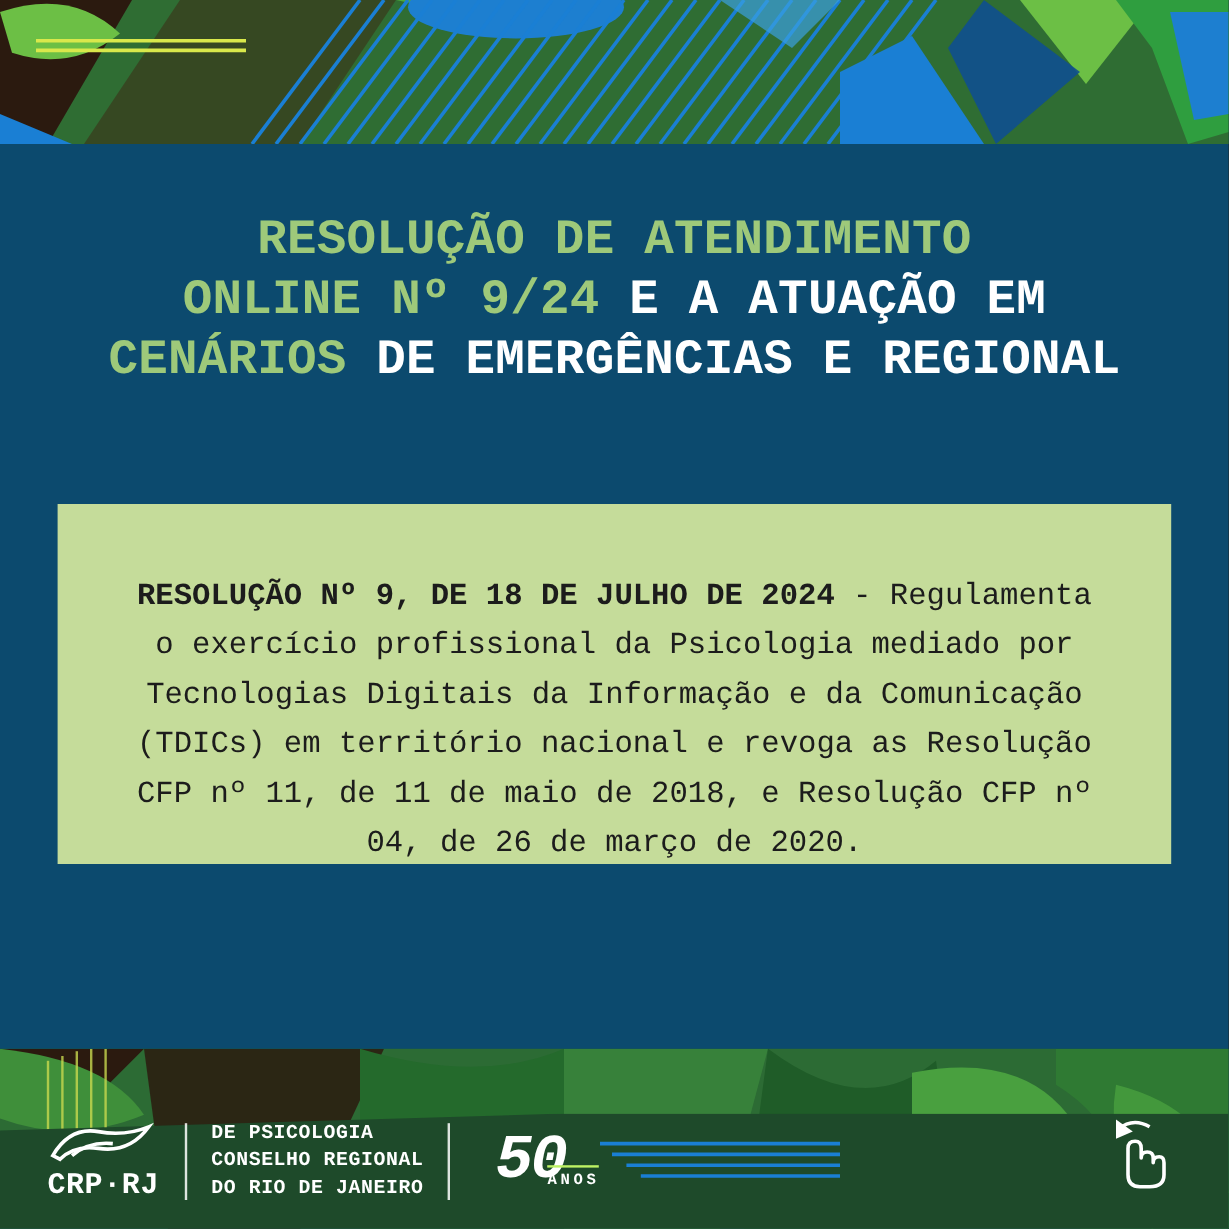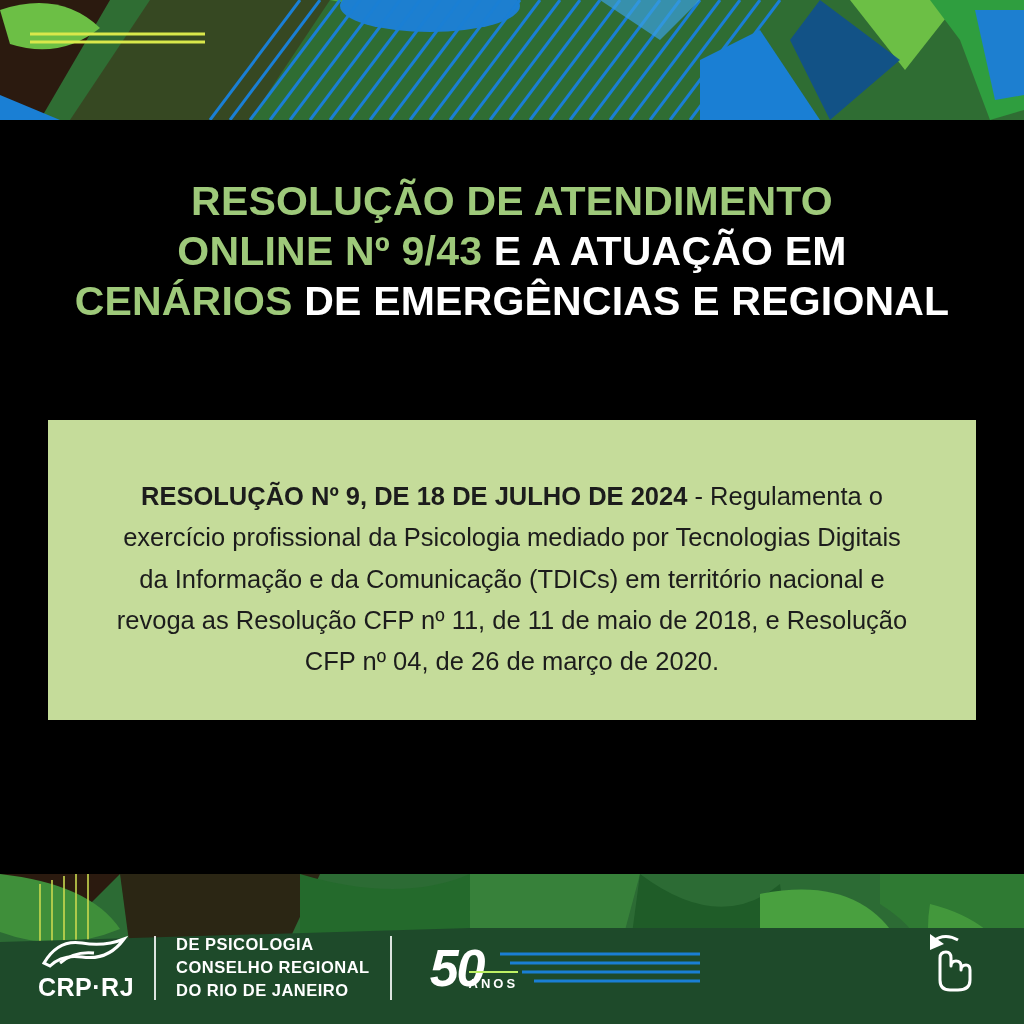--- a/index.html
+++ b/index.html
@@ -5,22 +5,22 @@
   html, body {
     margin: 0;
     padding: 0;
     background: #2a1a0f;
   }
   #card {
     position: relative;
     width: 1024px;
     height: 1024px;
     overflow: hidden;
-    background: #000000;
-    font-family: Liberation Sans, sans-serif;
+    background: #0c4a6e;
+    font-family: Liberation Mono, monospace;
   }
 
   
   .top-band {
     position: absolute;
     left: 0; top: 0;
     width: 1024px; height: 120px;
     overflow: hidden;
     background: #2f6d33;
   }
@@ -200,21 +200,21 @@
       <path d="M930 0 L1024 0 L1024 110 L990 120 L960 40 Z" fill="#2f9e3f"></path>
       <path d="M975 10 L1024 10 L1024 95 L995 100 Z" fill="#1d7fd0"></path>
       <polygon points="600,0 700,0 660,40" fill="#3aa0e0" opacity="0.7"></polygon>
       <polygon points="0,95 60,120 0,120" fill="#1a7fd4"></polygon>
     </svg>
   </div>
 
   <div class="headline">
     <span class="line hl-green">RESOLUÇÃO DE ATENDIMENTO</span>
     <span class="line">
-      <span class="hl-green">ONLINE Nº 9/43</span>
+      <span class="hl-green">ONLINE Nº 9/24</span>
       <span class="hl-white">E A ATUAÇÃO EM</span>
     </span>
     <span class="line">
       <span class="hl-green">CENÁRIOS</span>
       <span class="hl-white">DE EMERGÊNCIAS E REGIONAL</span>
     </span>
   </div>
 
   <div class="panel">
     <div class="panel-text">

